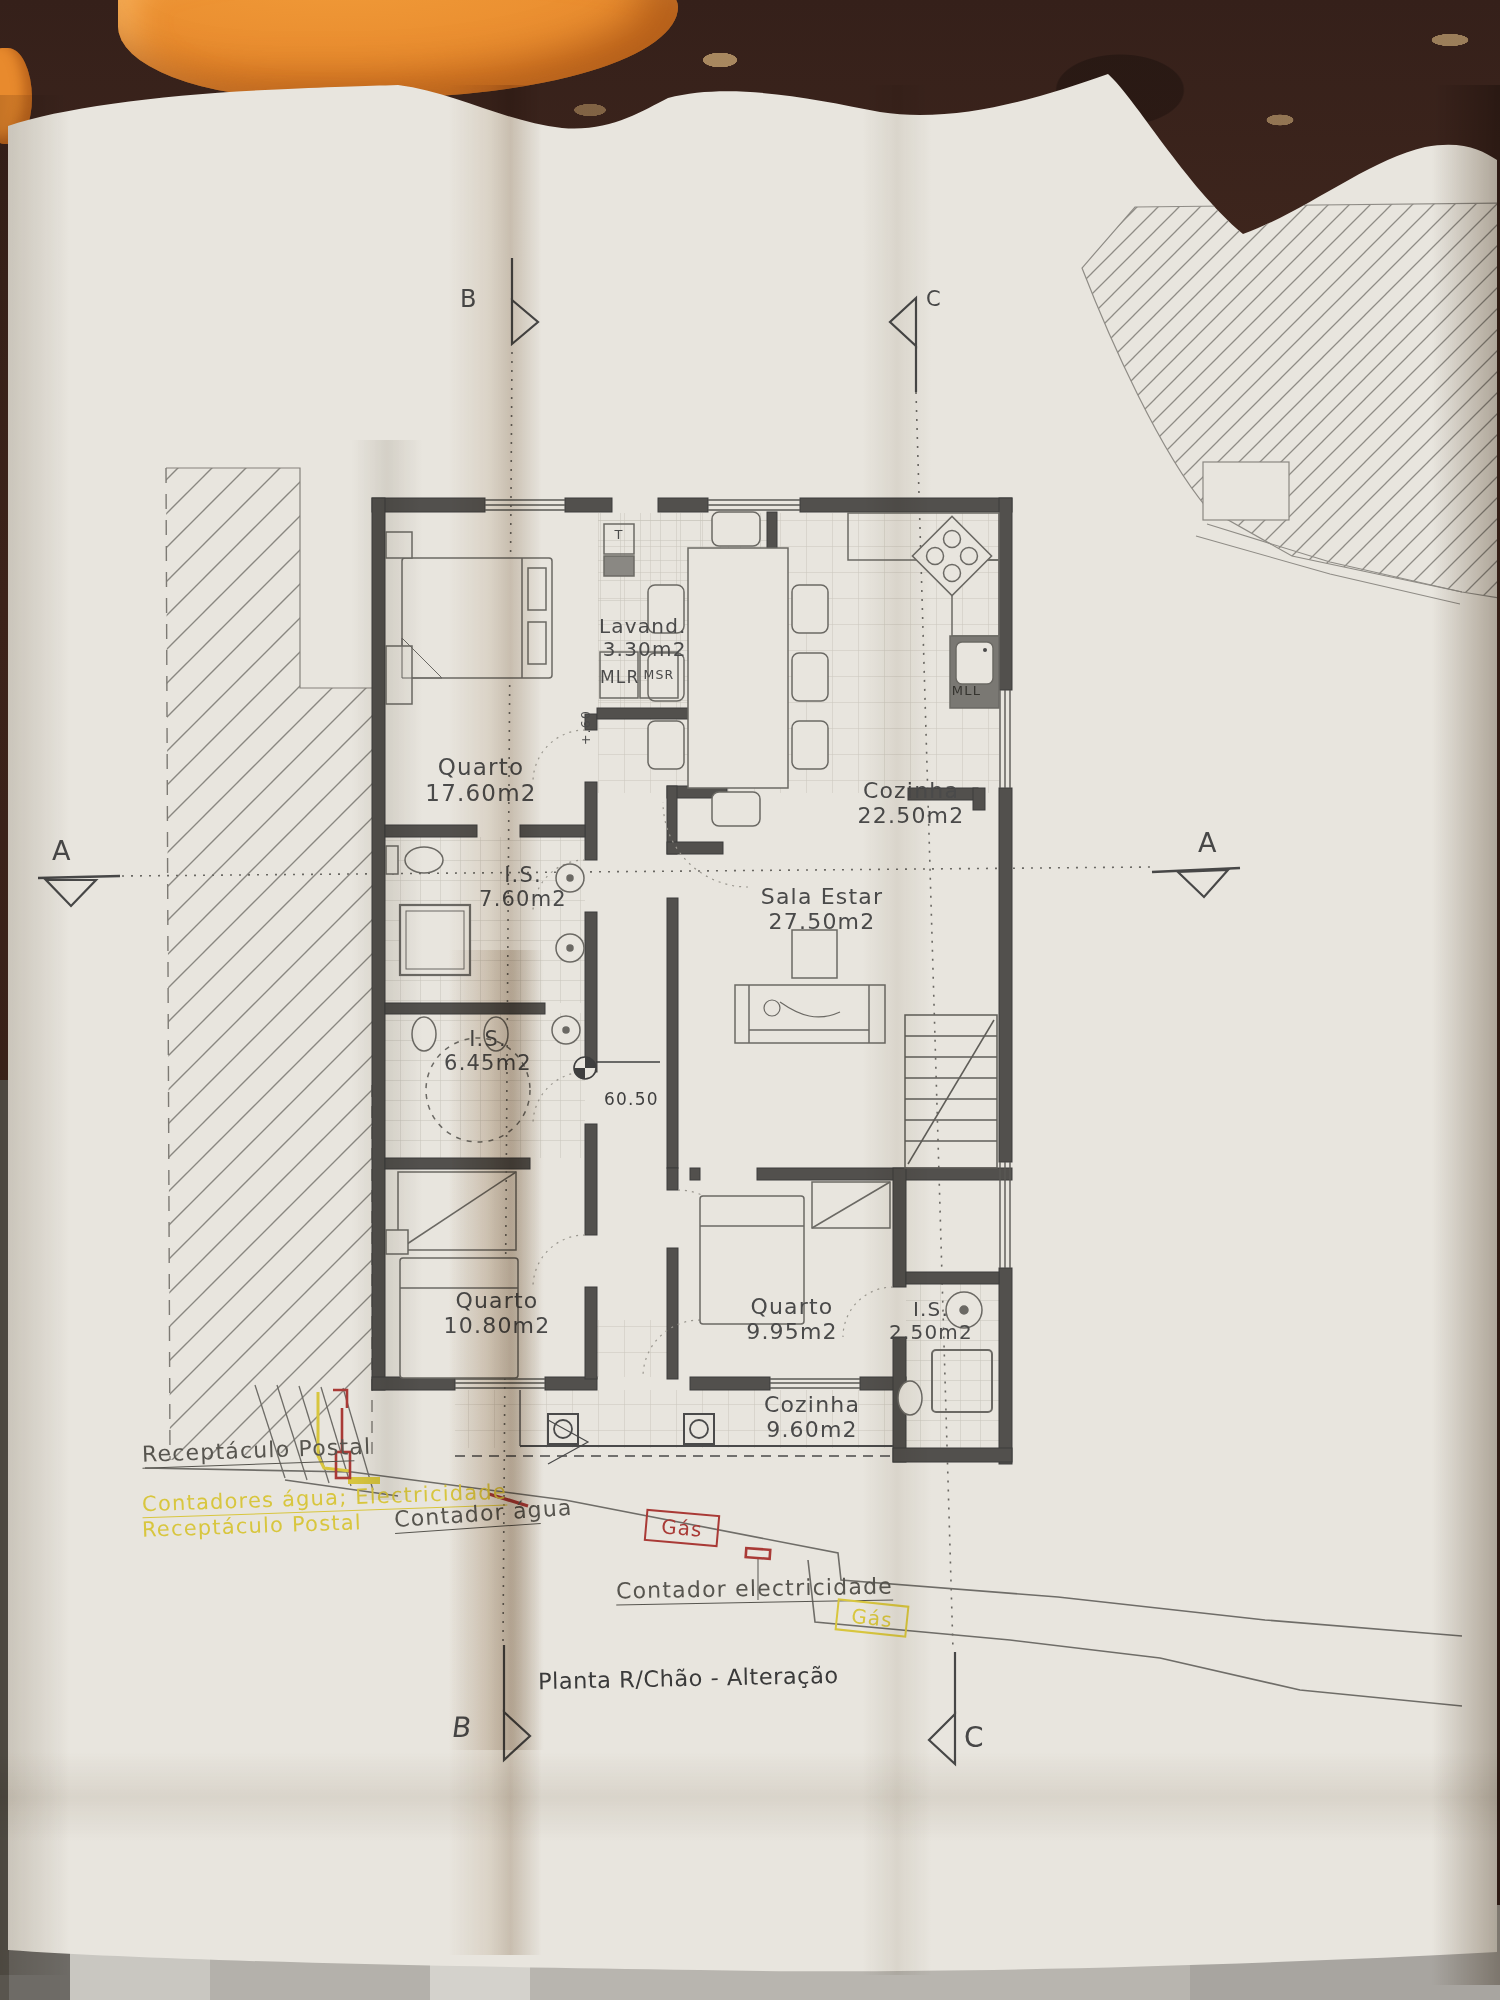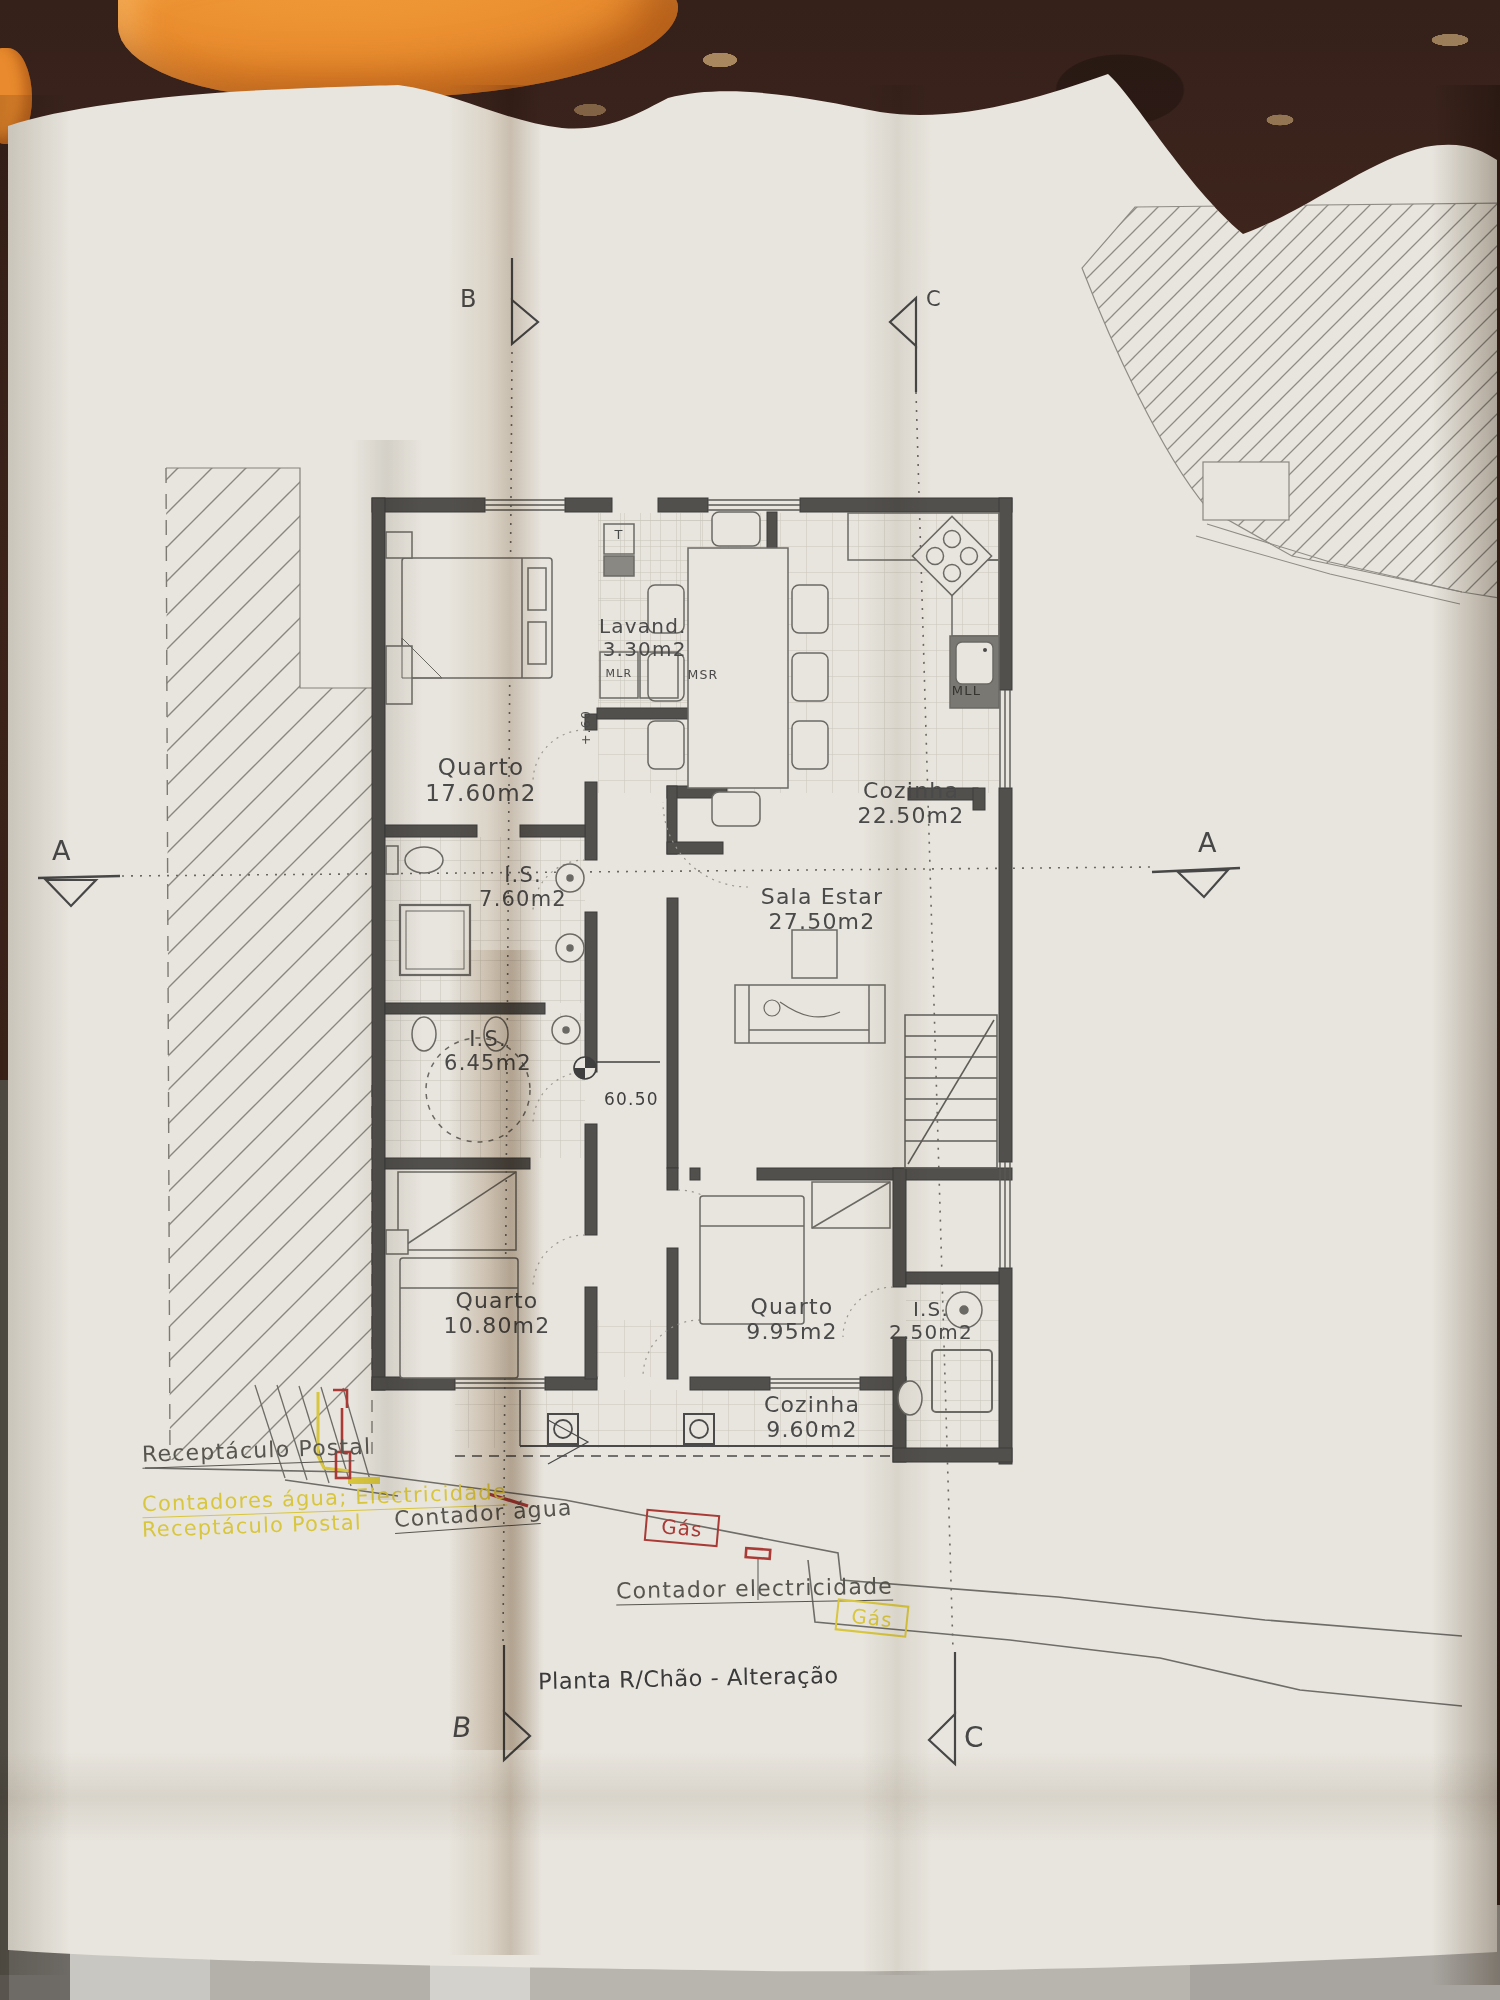--- a/index.html
+++ b/index.html
@@ -368,22 +368,22 @@
   <div class="lbl" style="left:871px;top:1298px;width:120px;font-size:20px;">
     <span class="ln">I.S.</span>
     <span class="ln">2.50m2</span>
   </div>
   <div class="lbl" style="left:722px;top:1392px;width:180px;font-size:22px;">
     <span class="ln">Cozinha</span>
     <span class="ln">9.60m2</span>
   </div>
 
   <div class="lbl" style="left:604px;top:528px;width:30px;font-size:13px;text-align:center;">T</div>
-  <div class="lbl" style="left:600px;top:668px;width:38px;font-size:11px;text-align:center;">MLR</div>
-  <div class="lbl" style="left:640px;top:668px;width:38px;font-size:12.5px;text-align:center;margin-left:44px;">MSR</div>
+  <div class="lbl" style="left:600px;top:668px;width:38px;font-size:17px;text-align:center;">MLR</div>
+  <div class="lbl" style="left:640px;top:668px;width:38px;font-size:12.5px;text-align:center;">MSR</div>
   <div class="lbl" style="left:950px;top:684px;width:33px;font-size:13px;text-align:center;color:#35342f;">MLL</div>
   <div class="lbl" style="left:604px;top:1090px;font-size:17px;color:#3f3f3f;">60.50</div>
   <div class="lbl" style="left:579px;top:745px;font-size:12.5px;transform:rotate(-90deg);transform-origin:0 0;">+.60</div>
 
   <div class="lbl" style="left:142px;top:1438px;font-size:22px;color:#57554f;transform:rotate(-2deg);">
     <span class="ul" style="display:inline-block;width:212px;">Receptáculo Postal</span>
   </div>
   <div class="lbl" style="left:142px;top:1487px;font-size:21px;color:#d8c63e;transform:rotate(-2deg);">
     <span class="ul">Contadores água; Electricidade</span>
   </div>

